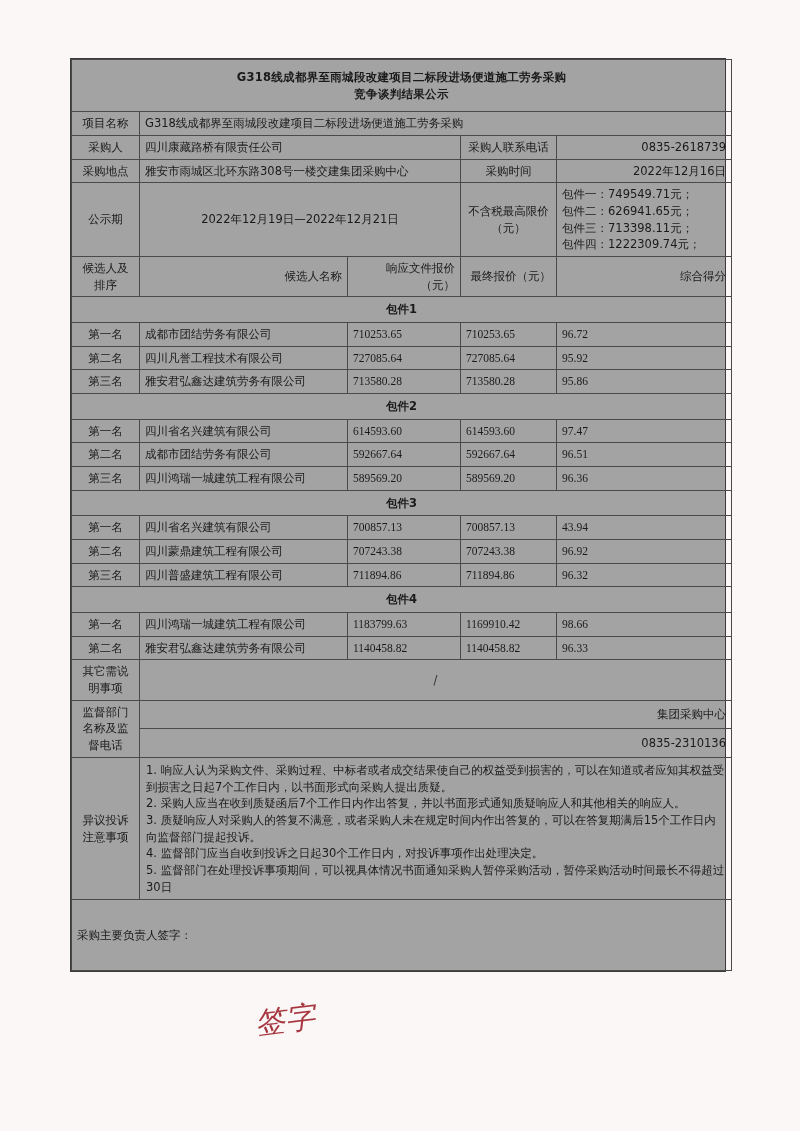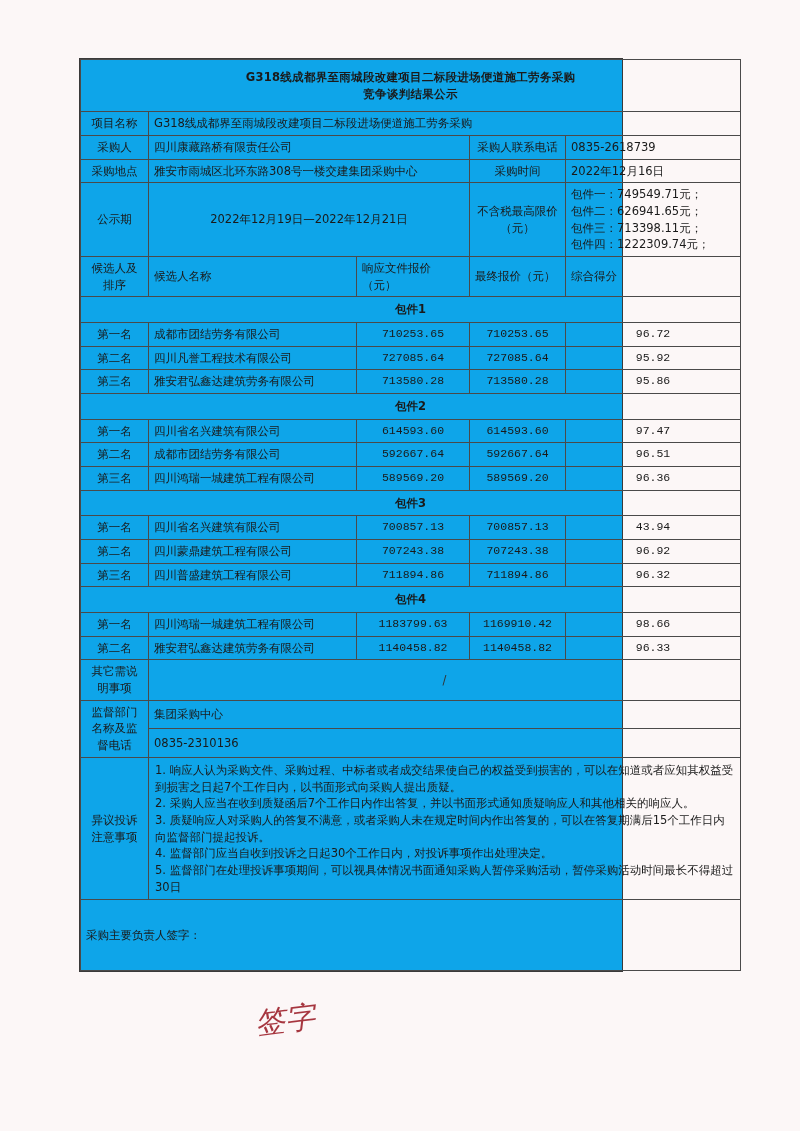--- a/index.html
+++ b/index.html
@@ -17,26 +17,26 @@
   }
   .page {
     position: absolute;
     left: 0; top: 0;
     width: 800px;
     height: 1131px;
     background: #fcf7f7;
   }
   .doc {
     position: absolute;
-    left: 79px;
+    left: 70px;
     top: 58px;
-    width: 544px;
+    width: 656px;
     border: 1.5px solid #3a3a3a;
     box-sizing: border-box;
-    background: #0ea5e9;
+    background: #a3a3a3;
   }
   table.main {
     width: 100%;
     border-collapse: collapse;
     table-layout: fixed;
   }
   table.main td {
     border: 1px solid #4a4a4a;
     padding: 3px 5px;
     font-size: 11.5px;
@@ -50,21 +50,21 @@
     font-size: 14.5px;
     line-height: 1.55;
     padding: 9px 6px 9px 6px !important;
     letter-spacing: 0.3px;
   }
   .lbl {
     text-align: center;
     font-size: 11.5px;
     line-height: 1.4;
   }
-  .ctr { text-align: left; }
+  .ctr { text-align: right; }
   .lft { text-align: left; }
   .nowrap { word-break: keep-all; margin-left: 34px; }
   .pkg-row td {
     text-align: center;
     font-weight: bold;
     font-size: 11.5px;
     padding: 4px 11px !important;
   }
   .period {
     text-align: center;
@@ -86,21 +86,21 @@
   .slash {
     text-align: center;
     font-size: 12px;
     color: #333;
   }
   .sign-row td {
     height: 64px;
     vertical-align: middle;
   }
   .rank { text-align: center; white-space: nowrap; }
-  .num { text-align: center; font-family: Liberation Mono, monospace; }
+  .num { font-family: Liberation Serif, serif; }
   
   .stamp {
     position: absolute;
     left: 440px;
     top: 972px;
     width: 132px;
     height: 132px;
     pointer-events: none;
   }
   .stamp .ring {

